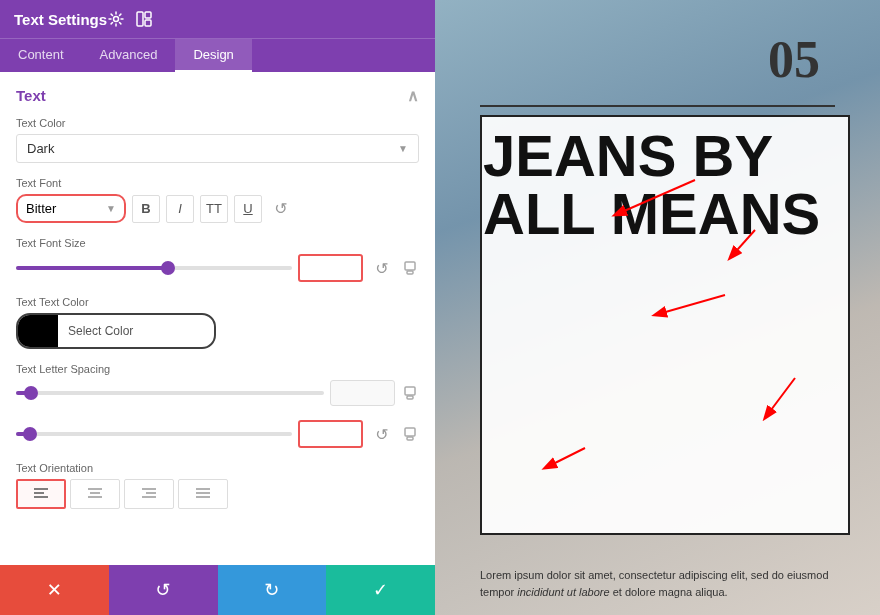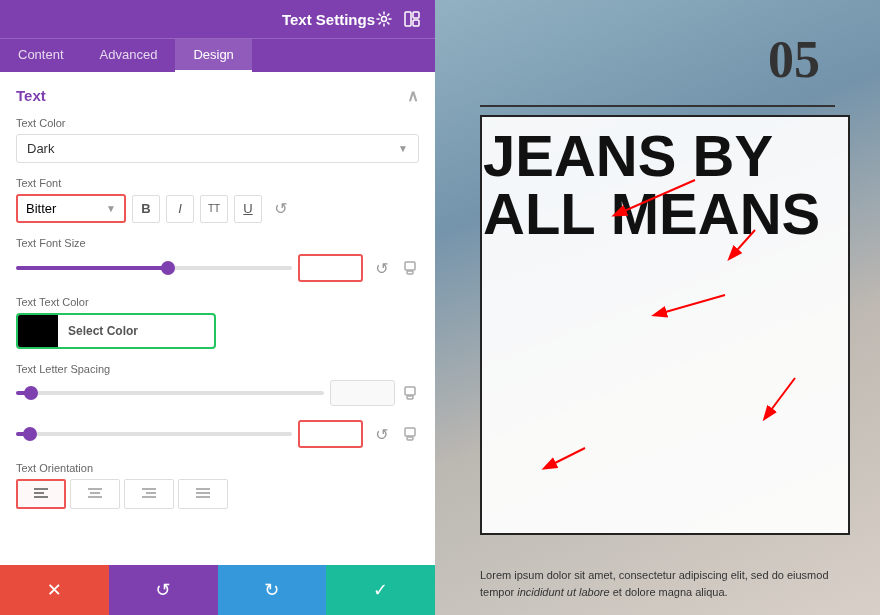--- a/index.html
+++ b/index.html
@@ -23,21 +23,21 @@
       flex-shrink: 0;
       position: relative;
     }
 
     .panel-header {
       background: #7e3faf;
       color: #fff;
       padding: 10px 14px;
       display: flex;
       align-items: center;
-      justify-content: flex-end;
+      justify-content: flex-start;
     }
 
     .panel-header-title {
       font-size: 15px;
       font-weight: 600;
     }
 
     .panel-header-icons {
       display: flex;
       gap: 10px;
@@ -130,21 +130,21 @@
       align-items: center;
       gap: 6px;
     }
 
     .font-select {
       width: 110px;
       border: 2px solid #e55;
       background: #fff;
       padding: 5px 8px;
       font-size: 13px;
-      border-radius: 3px;
+      border-radius: 10px;
       display: flex;
       align-items: center;
       justify-content: space-between;
     }
 
     .font-btn {
       width: 28px;
       height: 28px;
       border: 1px solid #ddd;
       background: #fff;
@@ -221,25 +221,24 @@
       align-items: center;
       justify-content: center;
       color: #aaa;
       font-size: 14px;
     }
 
     .color-row {
       display: flex;
       align-items: center;
       gap: 0;
-      border: 2px solid #22c55e;
-      border-radius: 4px;
+      border: 2px solid #404040;
+      border-radius: 14px;
       overflow: hidden;
       width: 200px;
-      font-weight: bold;
     }
 
     .color-swatch {
       width: 40px;
       height: 32px;
       background: #000;
       flex-shrink: 0;
     }
 
     .color-label {
@@ -459,21 +458,21 @@
 
     <div class="field-group">
       <div class="field-label">Text Font</div>
       <div class="font-row">
         <div class="font-select">
           <span style="font-size:13px;">Bitter</span>
           <span style="font-size:10px;color:#999;">▼</span>
         </div>
         <div class="font-btn bold">B</div>
         <div class="font-btn italic">I</div>
-        <div class="font-btn" style="font-size:10px;">TT</div>
+        <div class="font-btn" style="font-size:13px;">TT</div>
         <div class="font-btn underline">U</div>
         <button class="reset-btn">↺</button>
       </div>
     </div>
 
     <div class="field-group">
       <div class="field-label">Text Font Size</div>
       <div class="size-row">
         <div class="slider-container">
           <div class="slider-track">

